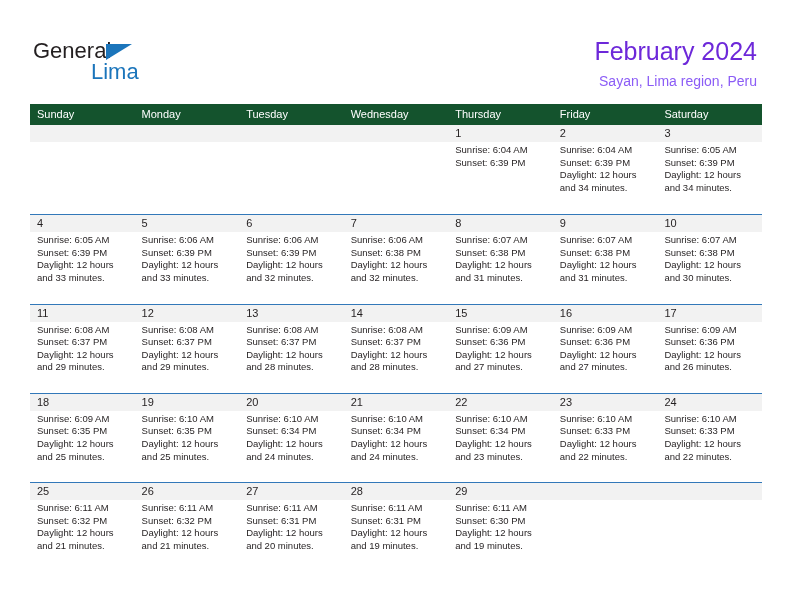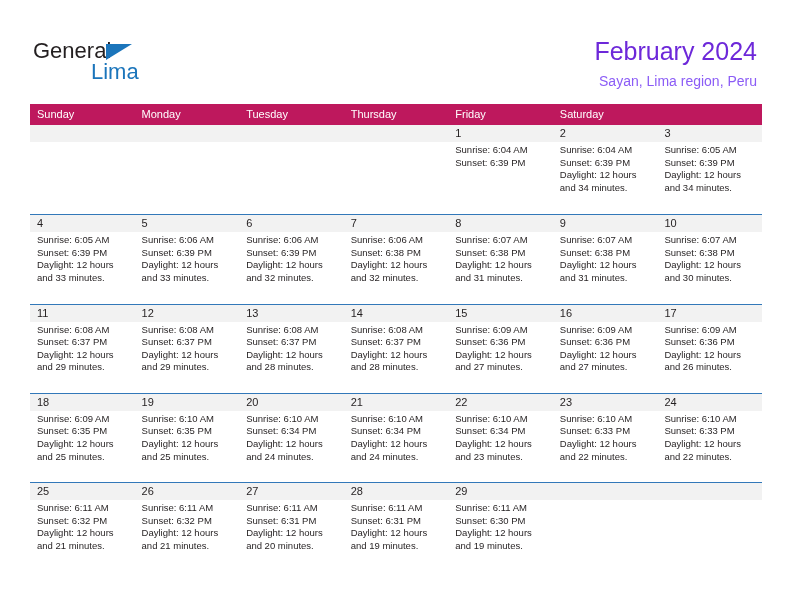--- a/index.html
+++ b/index.html
@@ -87,21 +87,21 @@
 
   
   .calendar {
     position: absolute;
     left: 30px;
     top: 104px;
     width: 732px;
   }
   .dow-row {
     display: flex;
-    background: #be185d;
+    background: #14532d;
     height: 21px;
   }
   .dow-cell {
     flex: 0 0 104.57px;
     width: 104.57px;
     box-sizing: border-box;
     color: #ffffff;
     font-size: 11px;
     line-height: 21px;
     padding-left: 7px;
@@ -164,20 +164,21 @@
       <div class="cal-title">February 2024</div>
       <div class="cal-subtitle">Sayan, Lima region, Peru</div>
     </div>
   </div>
 
   <div class="calendar">
     <div class="dow-row" id="dow-row">
         <div class="dow-cell">Sunday</div>
         <div class="dow-cell">Monday</div>
         <div class="dow-cell">Tuesday</div>
+        <div class="dow-cell">Wednesday</div>
         <div class="dow-cell">Thursday</div>
         <div class="dow-cell">Friday</div>
         <div class="dow-cell">Saturday</div>
       </div>
     <div id="weeks-container">
         <div class="week-row first">
           <div class="day-cell empty">
             <div class="day-number-band"></div>
           </div>
           <div class="day-cell empty">

